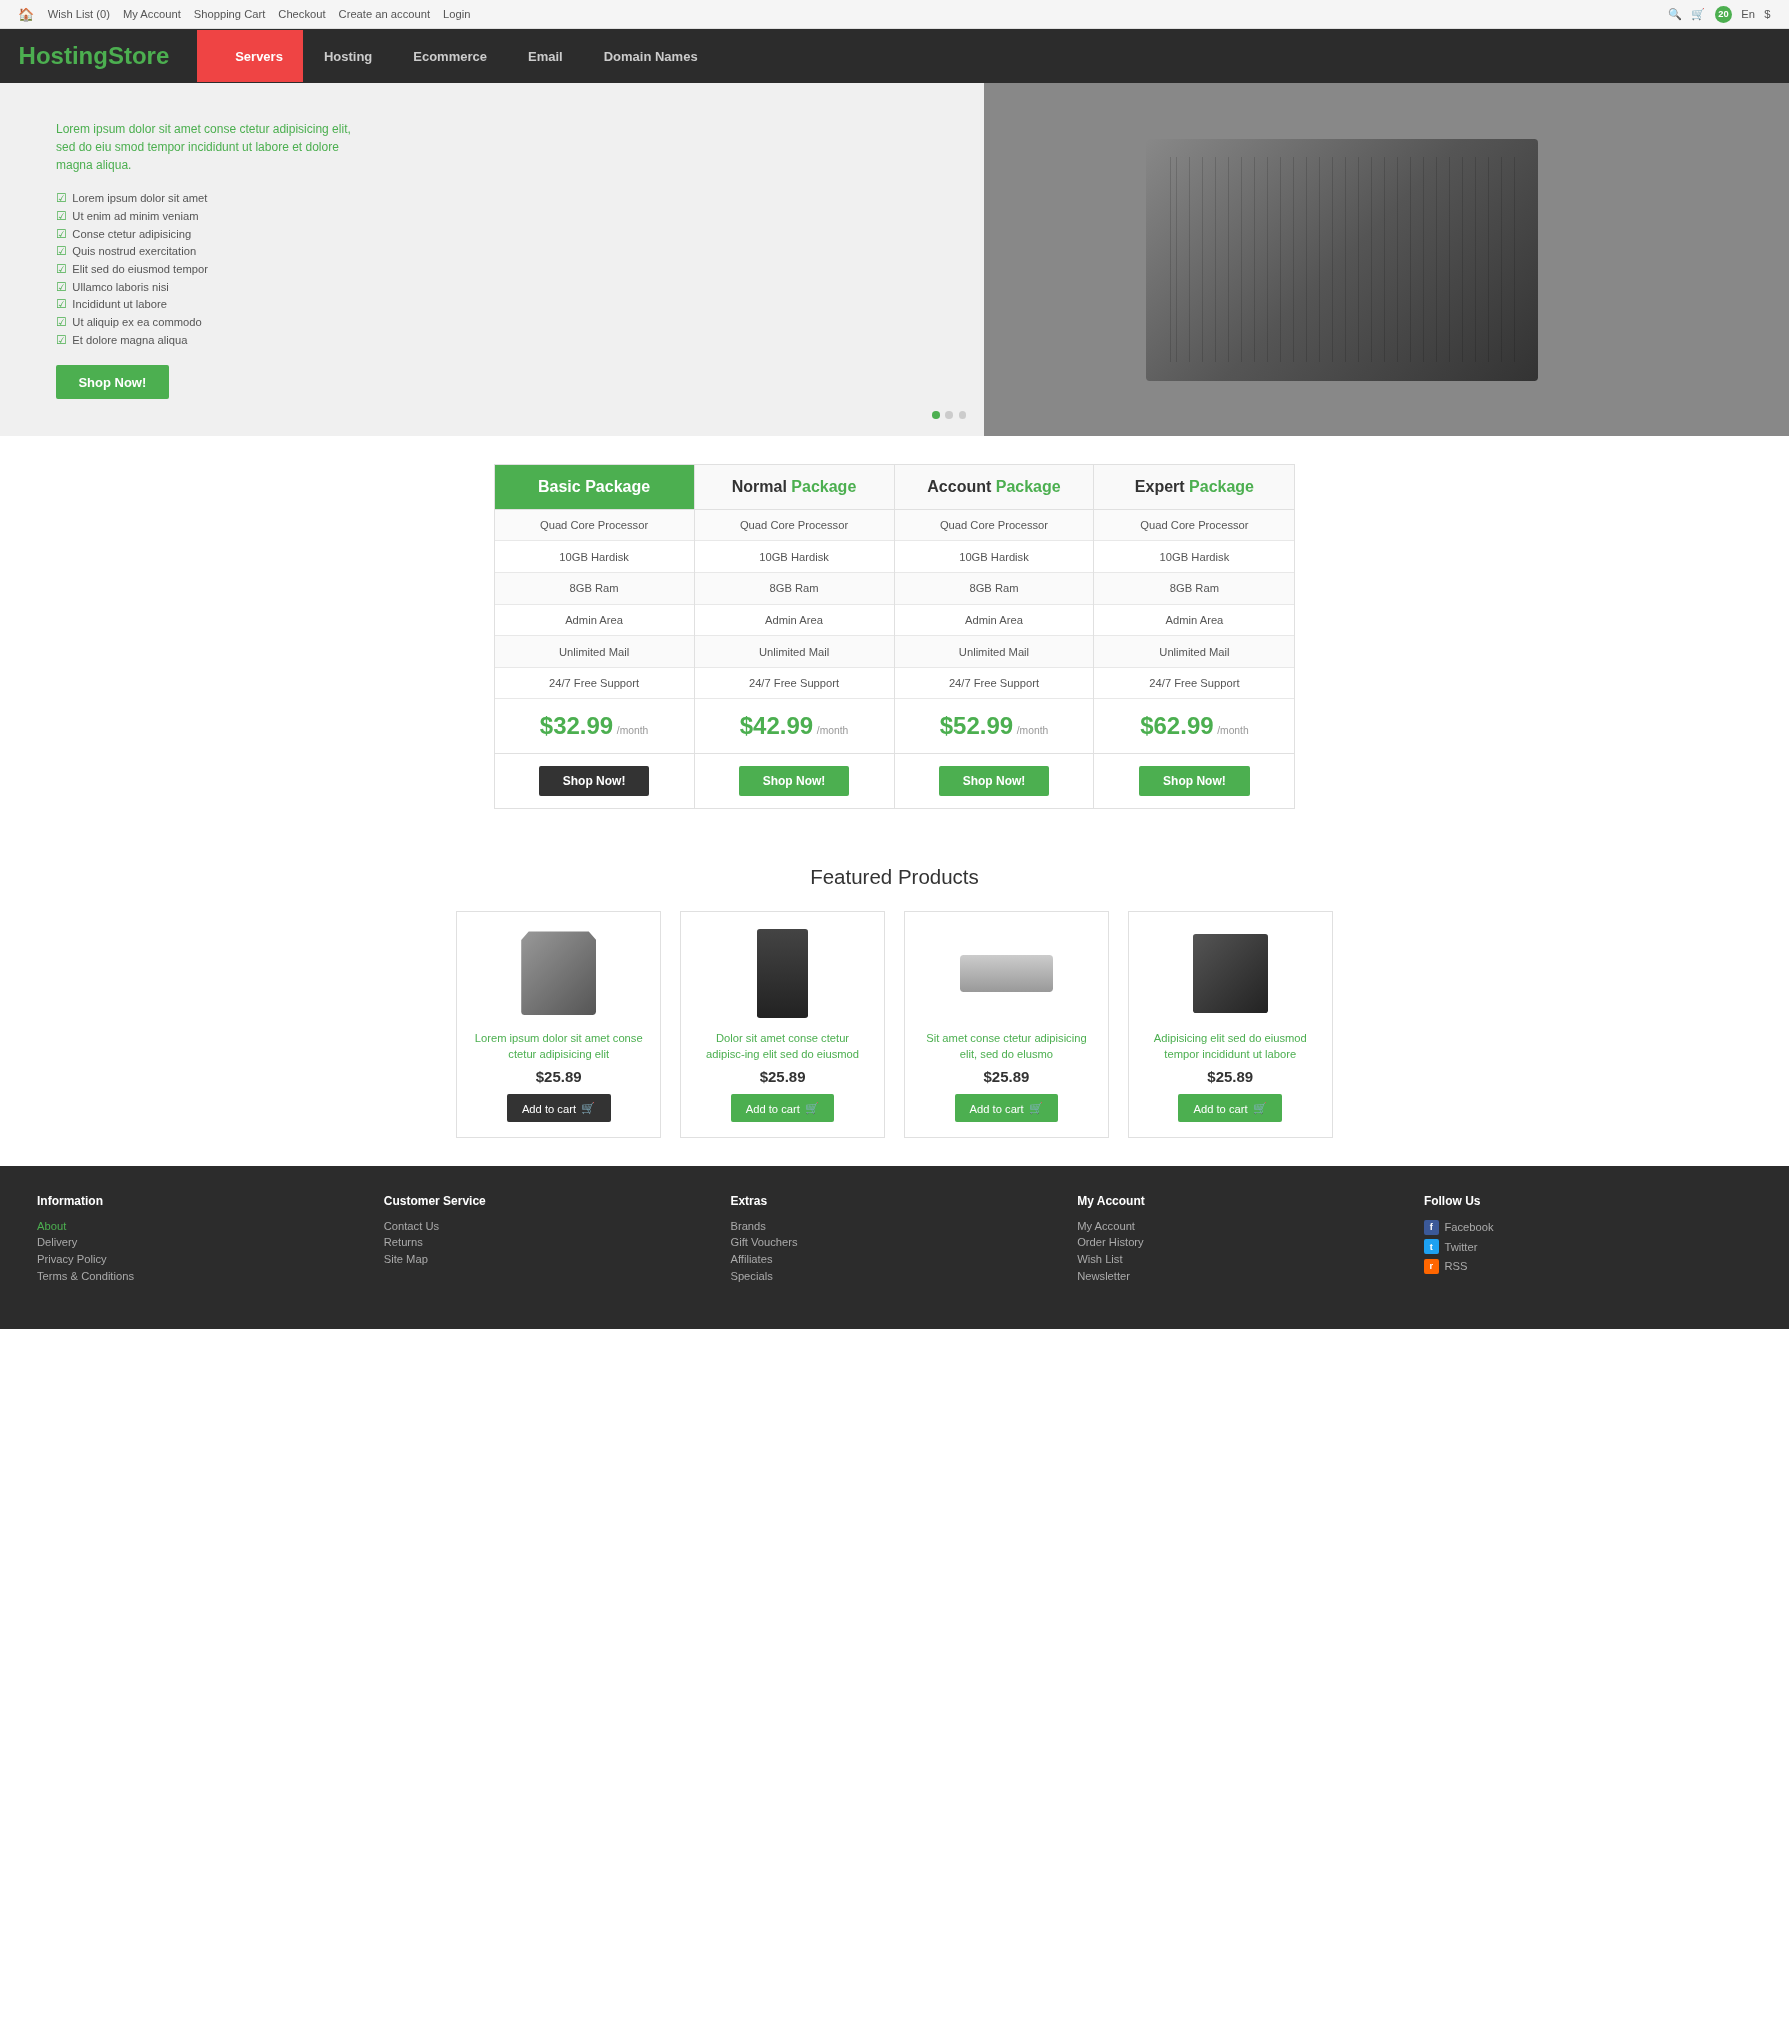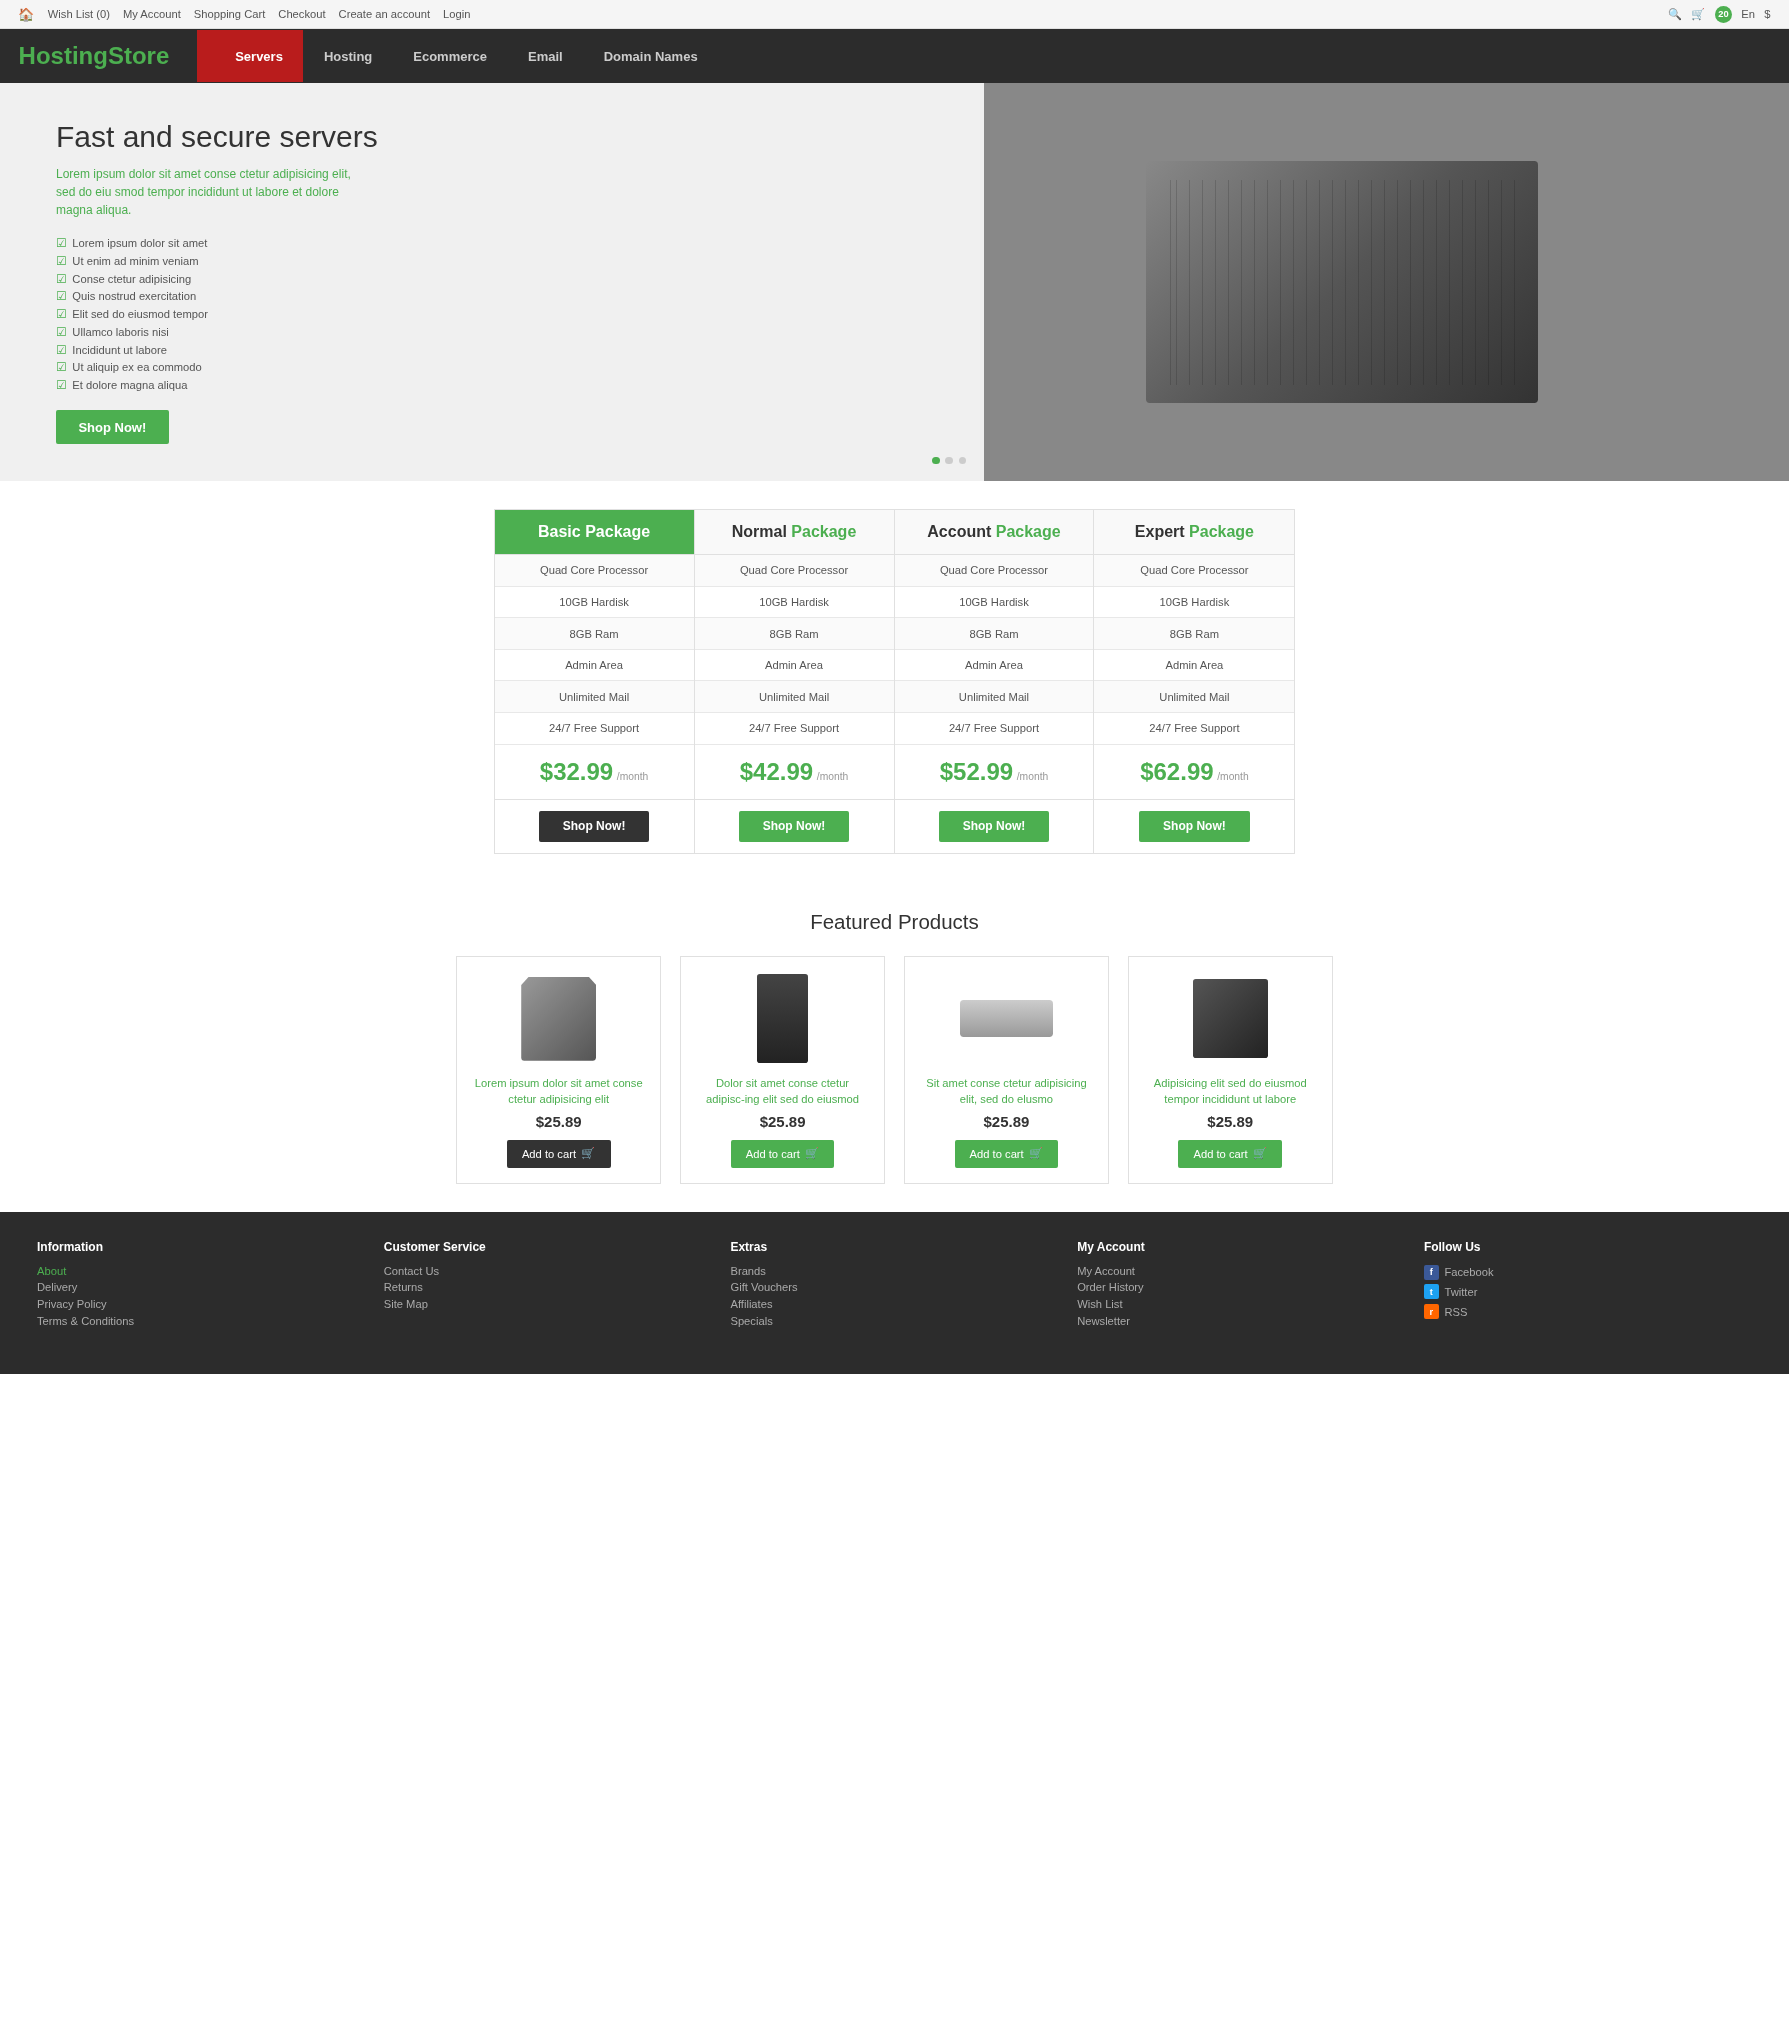--- a/index.html
+++ b/index.html
@@ -48,21 +48,21 @@
     nav { display: flex; margin-left: 9.3px; }
     nav a {
       display: block;
       padding: 18.6px 20.5px;
       color: #ccc;
       text-decoration: none;
       font-size: 13px;
       font-weight: bold;
       transition: background 0.2s;
     }
-    nav a.active { background: #b91c1c; color: #fff; padding-left: 38px; }
+    nav a.active { background: #ef4444; color: #fff; padding-left: 38px; }
 
     
     .hero {
       background: linear-gradient(to right, #f0f0f0 55%, #888 55%);
       min-height: 298px;
       display: flex;
       align-items: center;
       padding: 37px 56px;
       position: relative;
       overflow: hidden;
@@ -261,21 +261,20 @@
     <a href="#" class="active">Servers</a>
     <a href="#">Hosting</a>
     <a href="#">Ecommerce</a>
     <a href="#">Email</a>
     <a href="#">Domain Names</a>
   </nav>
 </header>
 
 <section class="hero">
   <div class="hero-content">
-    <h1>Fast and secure servers</h1>
     <p class="hero-subtitle">Lorem ipsum dolor sit amet conse ctetur adipisicing elit, sed do eiu smod tempor incididunt ut labore et dolore magna aliqua.</p>
     <ul class="hero-features">
       <li>Lorem ipsum dolor sit amet</li>
       <li>Ut enim ad minim veniam</li>
       <li>Conse ctetur adipisicing</li>
       <li>Quis nostrud exercitation</li>
       <li>Elit sed do eiusmod tempor</li>
       <li>Ullamco laboris nisi</li>
       <li>Incididunt ut labore</li>
       <li>Ut aliquip ex ea commodo</li>

